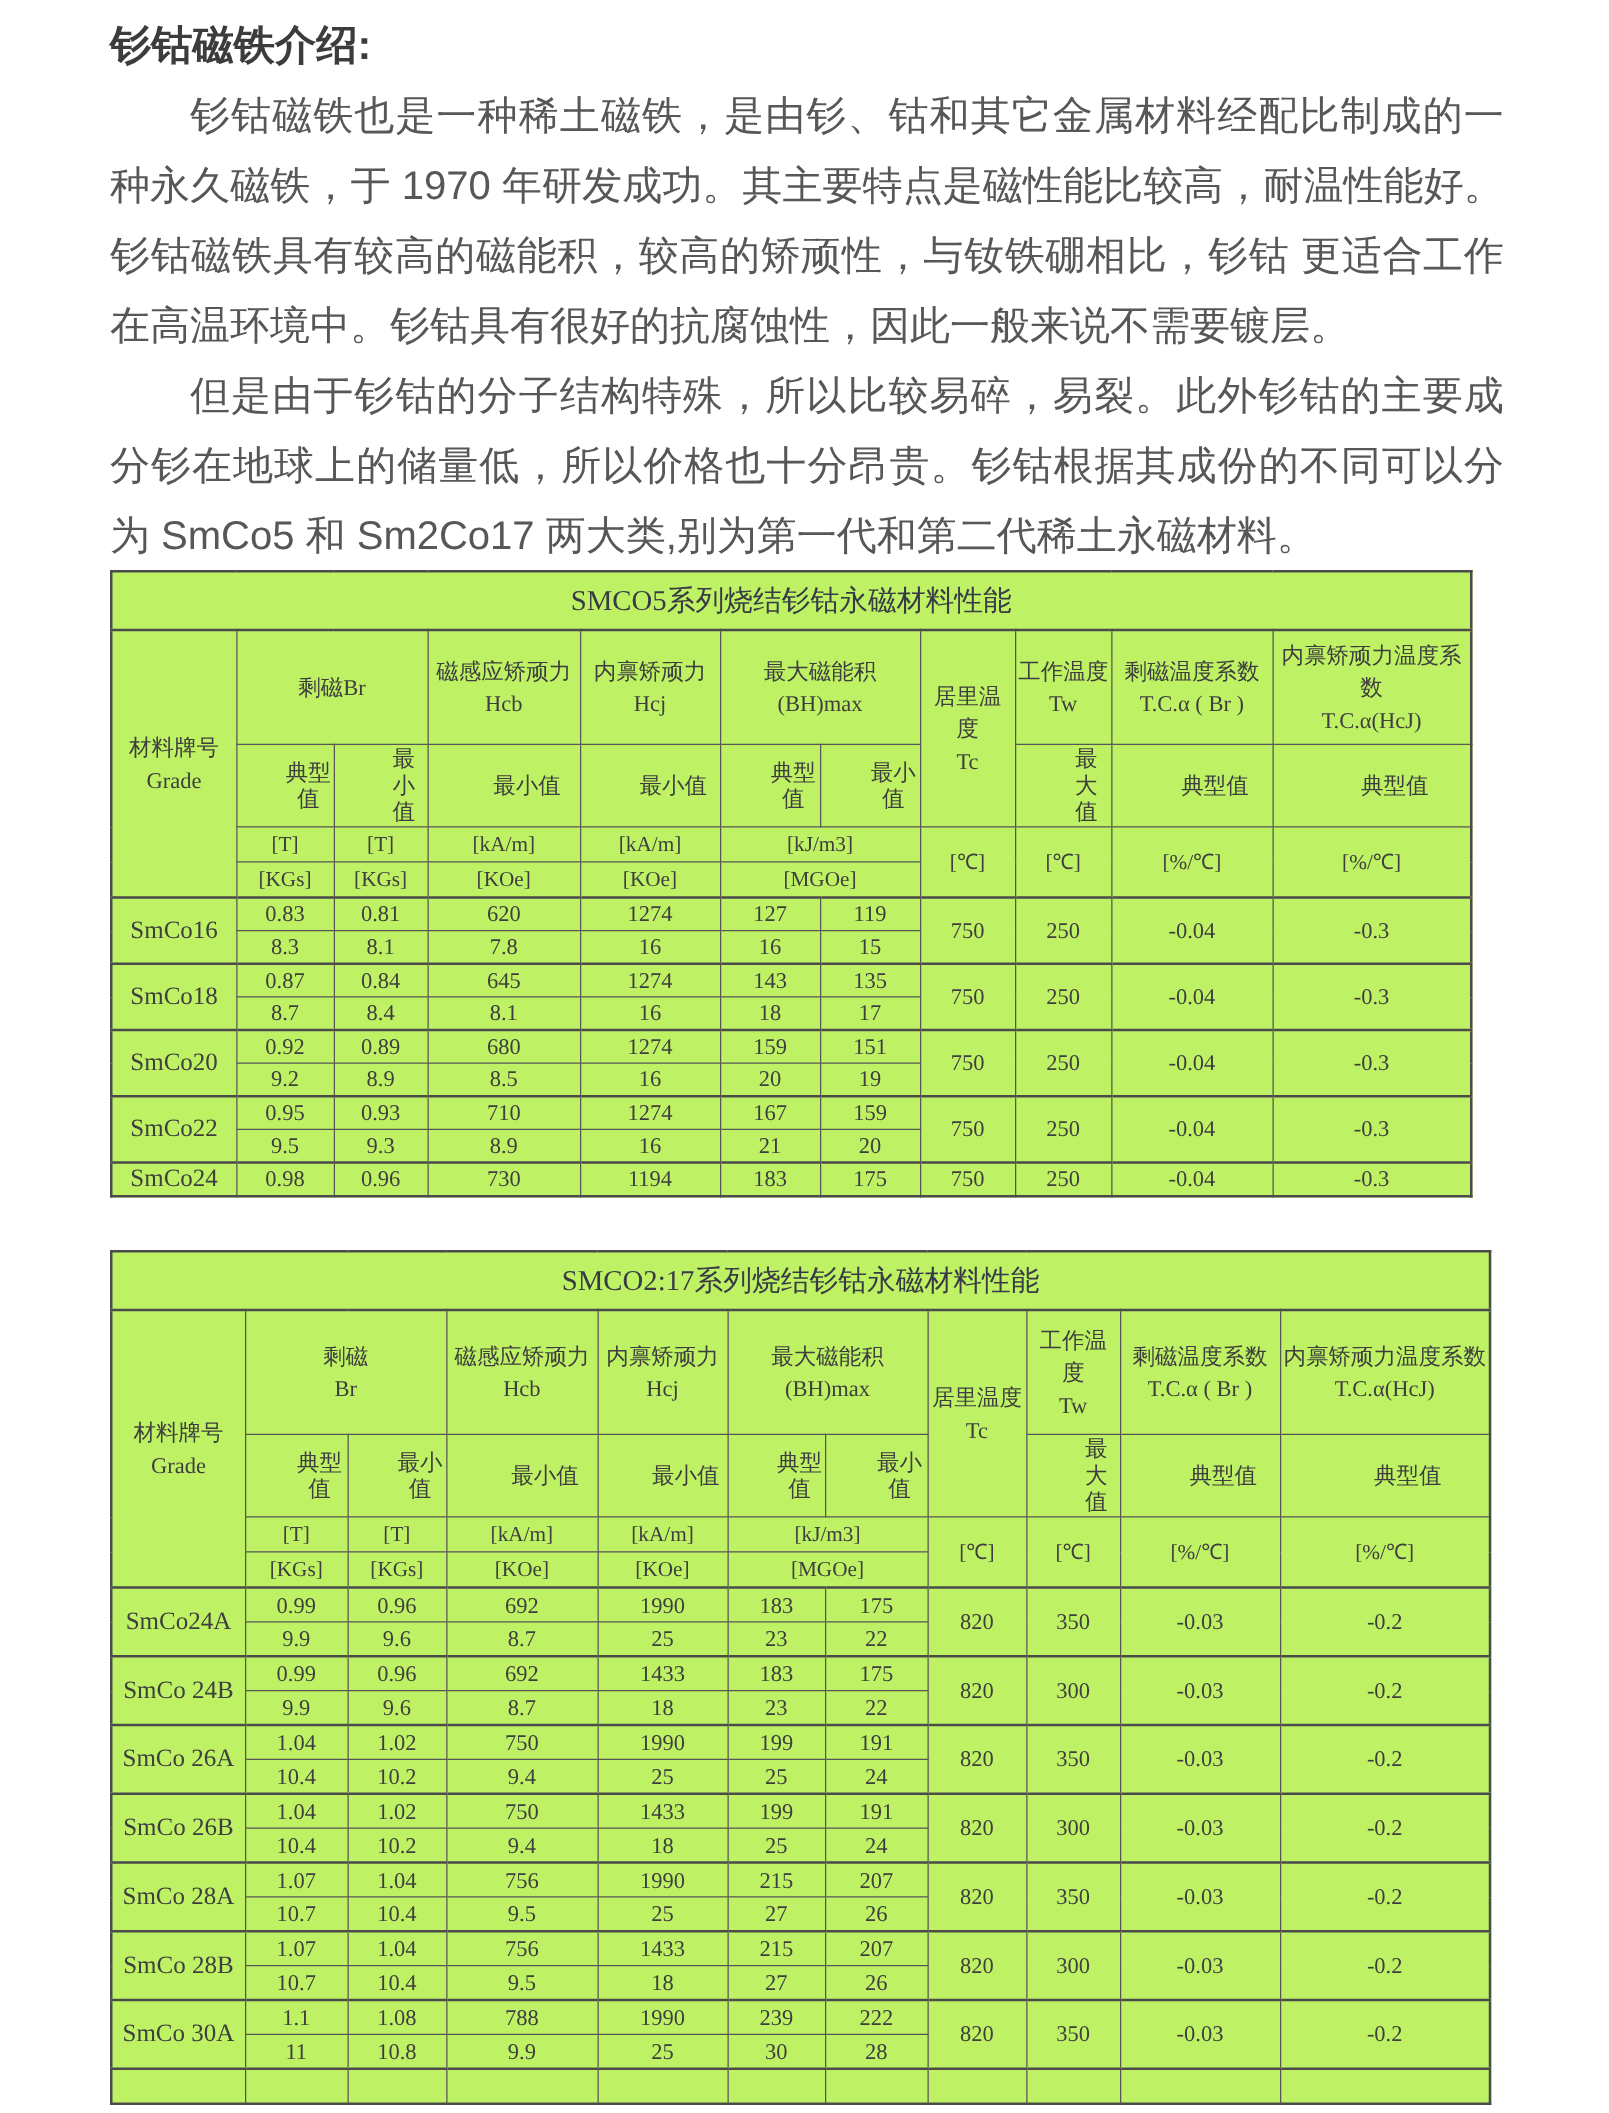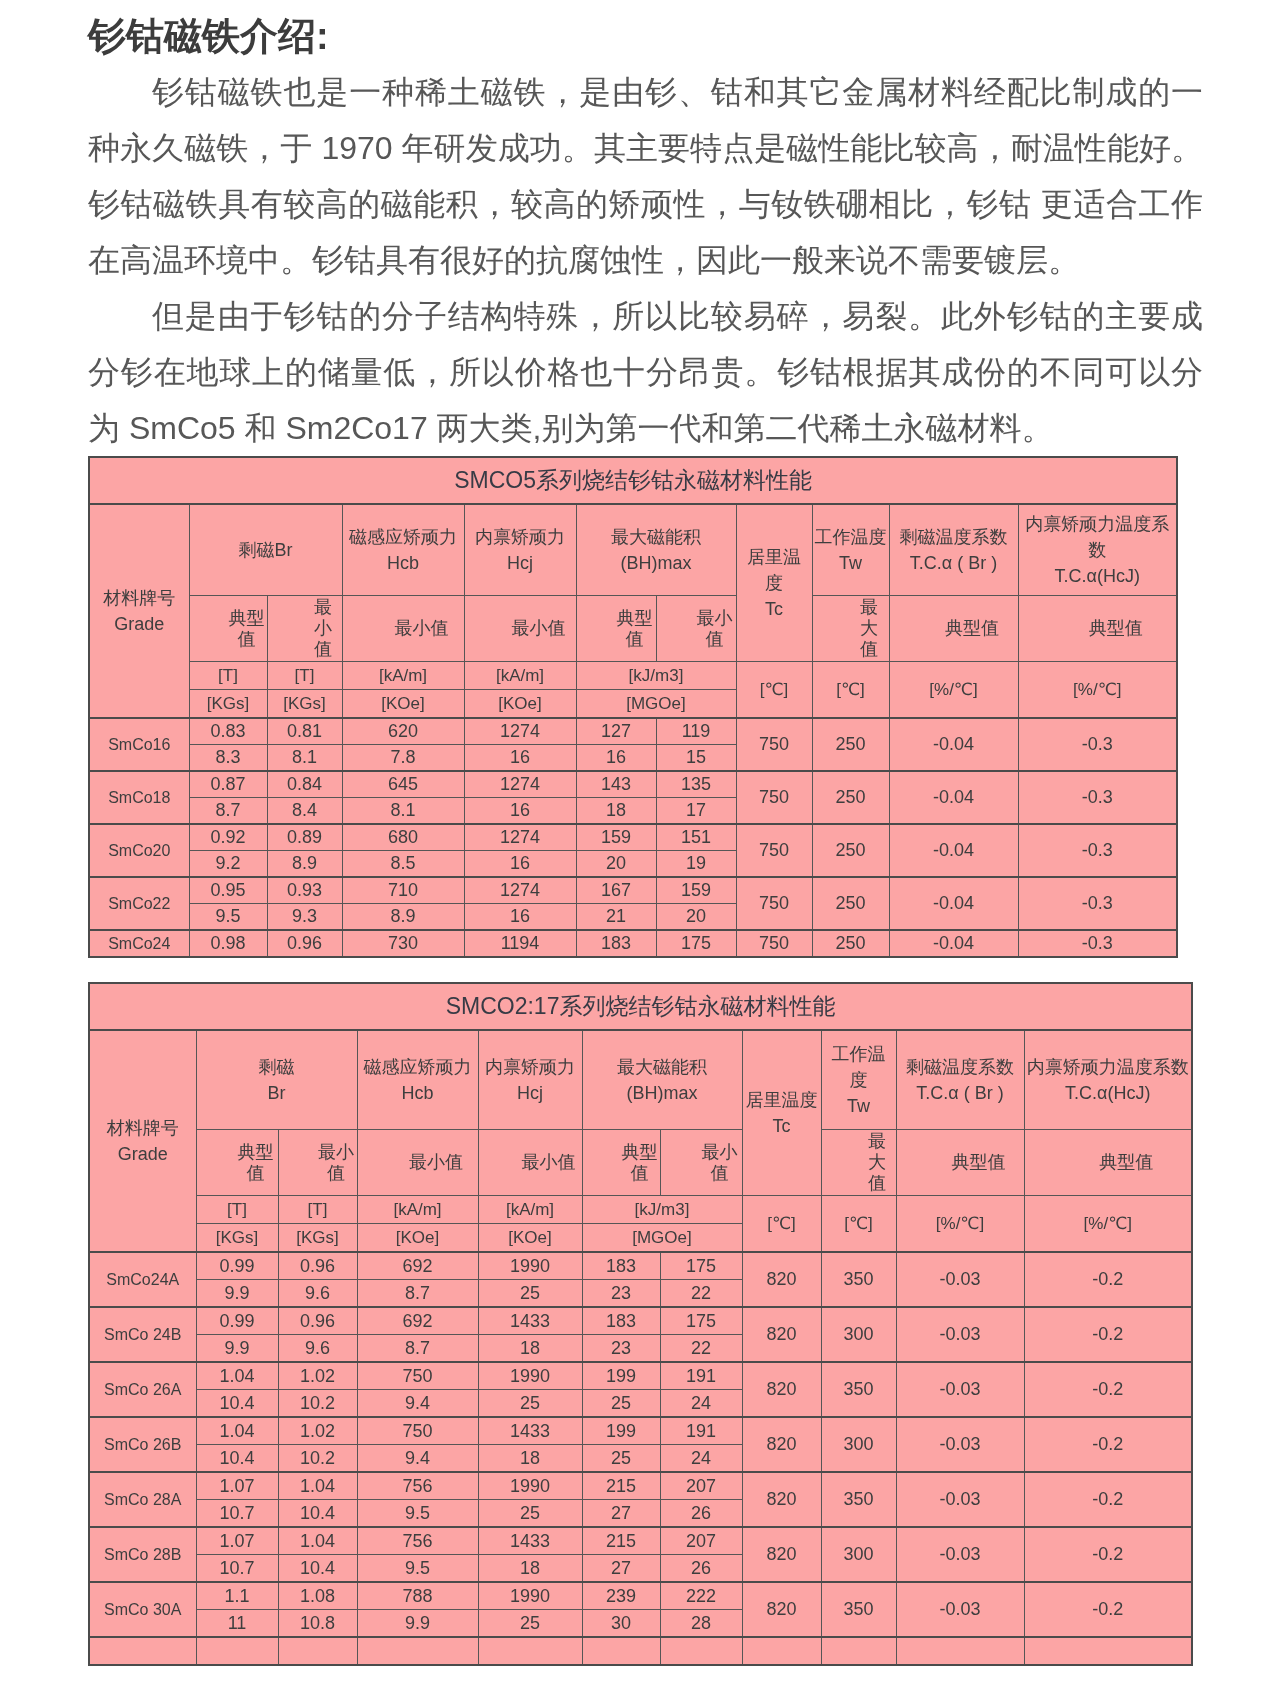--- a/index.html
+++ b/index.html
@@ -3,54 +3,55 @@
 <meta charset="utf-8">
 <style>
   html,body{margin:0;padding:0;background:#ffffff;}
   body{
     width:1287px;height:1690px;overflow:hidden;
     font-family:"Liberation Sans","DejaVu Sans",sans-serif;
     -webkit-font-smoothing:antialiased;
   }
   .page{padding:16px 84px 0 88px;}
   .doc-heading{
-    font-size:38px;font-weight:bold;color:#3c3c3c;
+    font-size:33px;font-weight:bold;color:#3c3c3c;
     margin:0 0 8px 0;line-height:40px;
   }
   .doc-heading.second{margin-top:14px;margin-bottom:4px;}
   .body-text{
     font-size:32px;color:#575757;line-height:56px;
     text-align:justify;text-indent:2em;margin:0;
   }
   .process-line{
     font-size:29px;color:#575757;line-height:50px;
     margin:2px 0 12px 0;white-space:nowrap;
   }
   .props-table{
     border-collapse:collapse;table-layout:fixed;
-    border:2px solid #4b4b4b;margin:0 0 24px 0;
-    background:#fca5a5;
+    border:2px solid #4b4b4b;margin:0 0 42px 0;
+    background:#bef264;
+    font-family:Liberation Serif, serif;
   }
   .props-table th,.props-table td{
     border:1px solid #565656;text-align:center;vertical-align:middle;
     font-weight:normal;color:#3e3e3e;padding:1px 2px;
     font-size:18px;line-height:21px;overflow:hidden;
   }
   .props-table .tbl-title{
     font-size:23px;color:#383b45;padding:9px 2px;line-height:27px;
     border-bottom:2px solid #4b4b4b;
   }
   .props-table tr.group-row th{height:88px;line-height:26px;}
   .t2 tr.group-row th{height:96px;}
   .props-table tr.sub-row th{height:26px;padding-left:39px;}
   .props-table tr.unit-row th{height:25px;font-size:17px;}
   .props-table tr.data td{height:23px;}
   .t2 tr.data td{height:24px;}
   .props-table tr.grade-start td{border-top:2px solid #4b4b4b;}
-  .props-table td.grade-cell{font-size:16px;}
+  .props-table td.grade-cell{font-size:20px;}
 </style>
 </head>
 <body>
 
 <div class="page">
   <div class="doc-heading">钐钴磁铁介绍:</div>
   <p class="body-text">钐钴磁铁也是一种稀土磁铁，是由钐、钴和其它金属材料经配比制成的一种永久磁铁，于 1970 年研发成功。其主要特点是磁性能比较高，耐温性能好。钐钴磁铁具有较高的磁能积，较高的矫顽性，与钕铁硼相比，钐钴 更适合工作在高温环境中。钐钴具有很好的抗腐蚀性，因此一般来说不需要镀层。</p>
   <p class="body-text">但是由于钐钴的分子结构特殊，所以比较易碎，易裂。此外钐钴的主要成分钐在地球上的储量低，所以价格也十分昂贵。钐钴根据其成份的不同可以分为 SmCo5 和 Sm2Co17 两大类,别为第一代和第二代稀土永磁材料。</p>
   <div id="tables-mount">
       <table class="props-table" style="width: 1088px;">

